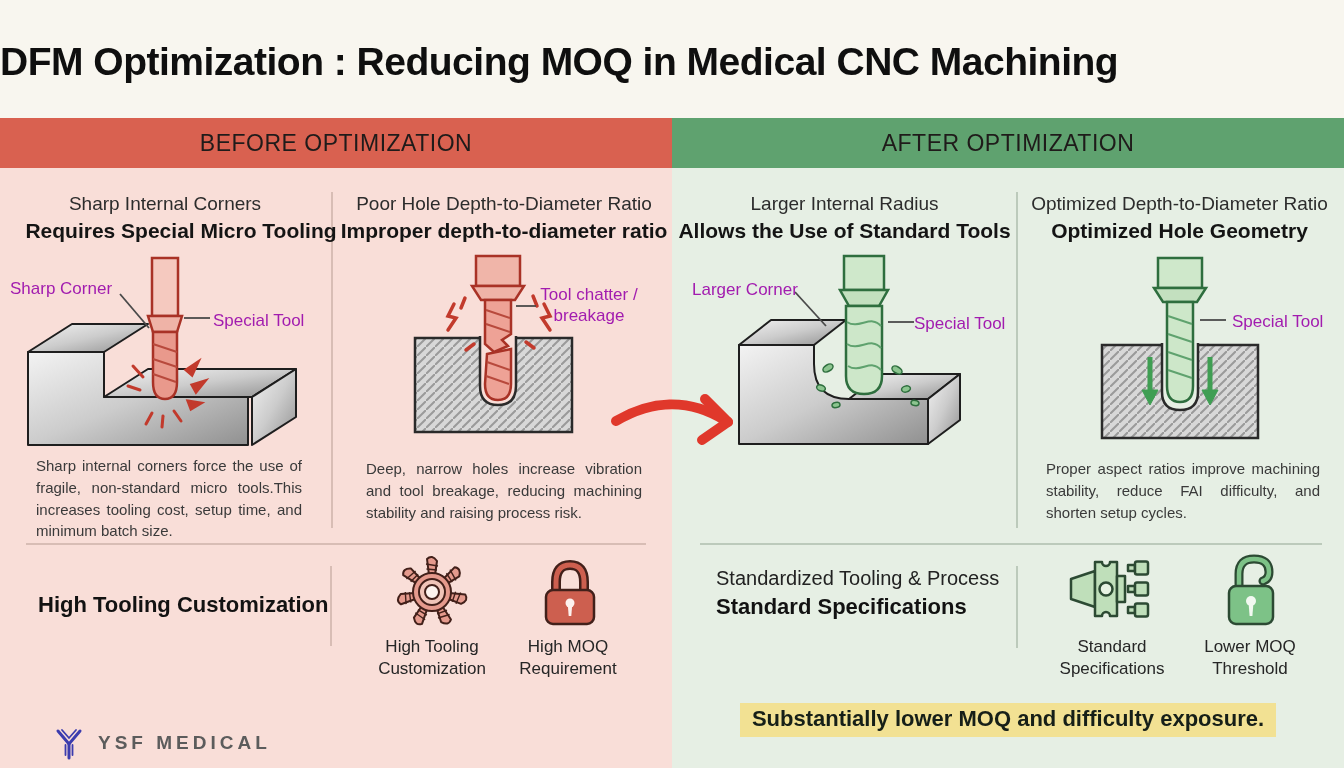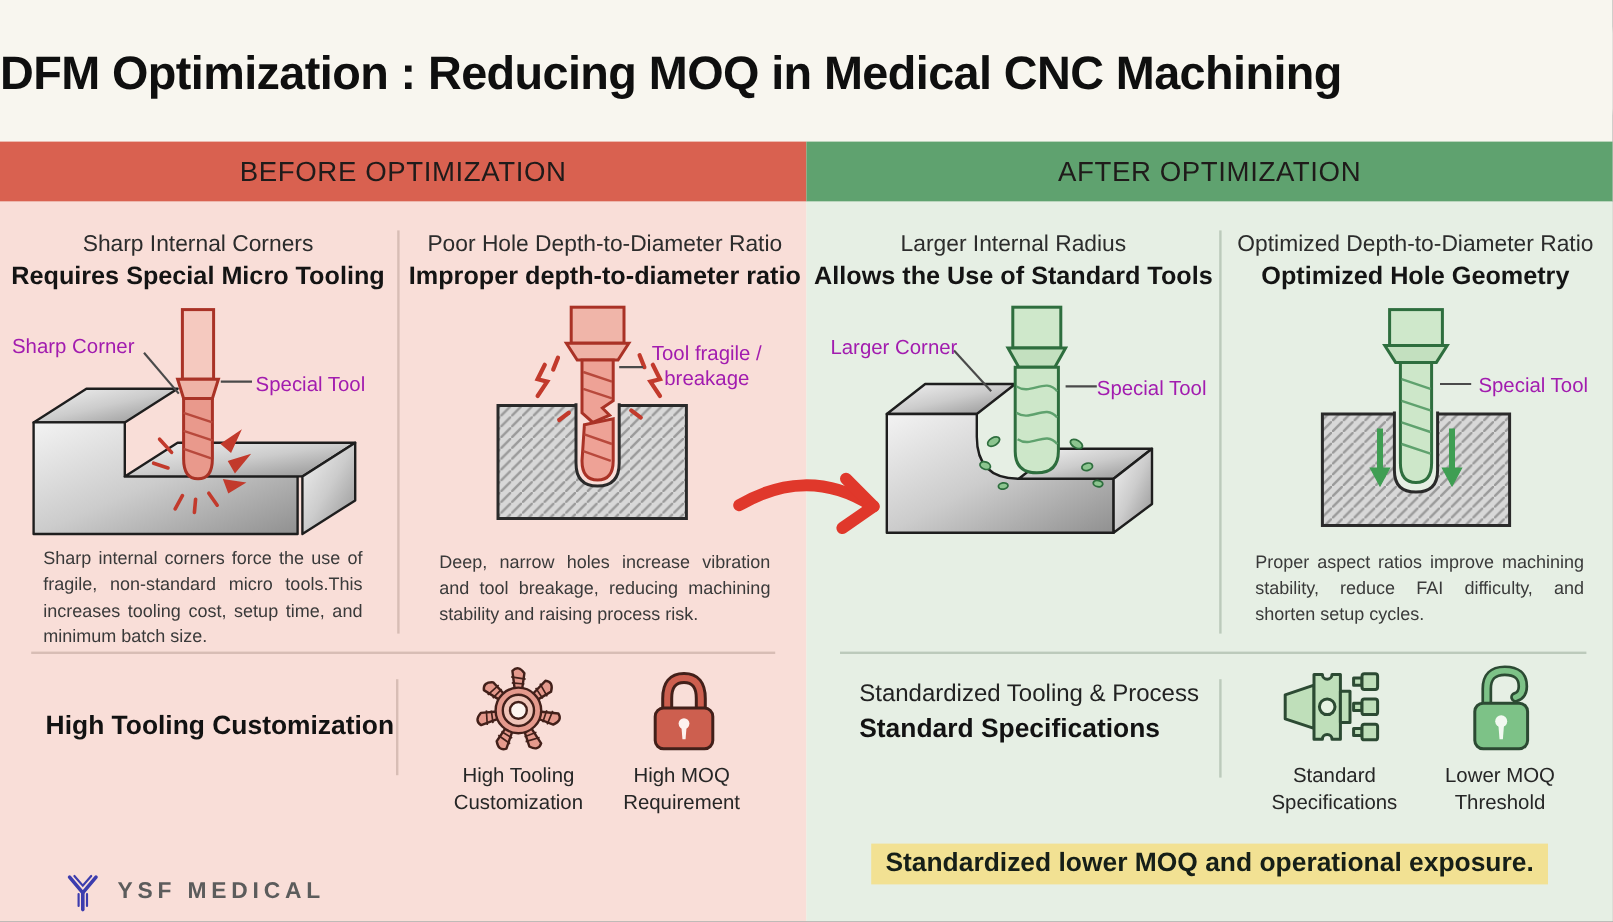--- a/index.html
+++ b/index.html
@@ -58,21 +58,21 @@
   <div class="abs panel-after"></div>
 
   <div class="abs div-v div-red" style="left:331px;top:192px;height:336px;"></div>
   <div class="abs div-v div-grn" style="left:1016px;top:192px;height:336px;"></div>
   <div class="abs div-h div-red" style="left:26px;top:543px;width:620px;"></div>
   <div class="abs div-h div-grn" style="left:700px;top:543px;width:622px;"></div>
   <div class="abs div-v div-red" style="left:330px;top:566px;height:80px;"></div>
   <div class="abs div-v div-grn" style="left:1016px;top:566px;height:82px;"></div>
 
   <div class="abs col-sub" style="left:0;top:193px;width:330px;">Sharp Internal Corners</div>
-  <div class="abs col-title" style="left:0;top:219px;width:330px;">Requires Special Micro Tooling</div>
+  <div class="abs col-title" style="left:0;top:219px;width:362px;">Requires Special Micro Tooling</div>
   <div class="abs col-sub" style="left:336px;top:193px;width:336px;">Poor Hole Depth-to-Diameter Ratio</div>
   <div class="abs col-title" style="left:336px;top:219px;width:336px;">Improper depth-to-diameter ratio</div>
   <div class="abs col-sub" style="left:672px;top:193px;width:345px;">Larger Internal Radius</div>
   <div class="abs col-title" style="left:672px;top:219px;width:345px;">Allows the Use of Standard Tools</div>
   <div class="abs col-sub" style="left:1015px;top:193px;width:329px;">Optimized Depth-to-Diameter Ratio</div>
   <div class="abs col-title" style="left:1015px;top:219px;width:329px;">Optimized Hole Geometry</div>
 
   <svg class="abs" style="left:0;top:252px;" width="330" height="198" viewBox="0 0 330 198">
     <defs>
       <linearGradient id="m1" x1="0" y1="0" x2="1" y2="1">
@@ -128,21 +128,21 @@
     <g stroke="#c23a2c" stroke-width="3.5" stroke-linecap="round" fill="none">
       <polyline points="118,56 112,68 120,70 112,82"></polyline>
       <path d="M129,50 L125,60"></path>
       <polyline points="208,56 214,68 206,70 214,82"></polyline>
       <path d="M197,48 L201,58"></path>
       <path d="M138,96 L130,102"></path>
         <path d="M190,94 L198,100"></path>
     </g>
     <path d="M180,58 L200,58" stroke="#4a4a4a" stroke-width="1.8" fill="none"></path>
   </svg>
-  <div class="abs callout" style="left:518px;top:284px;width:142px;text-align:center;">Tool fragile / breakage</div>
+  <div class="abs callout" style="left:518px;top:284px;width:142px;text-align:center;">Tool chatter / breakage</div>
 
   <svg class="abs" style="left:676px;top:252px;" width="341" height="200" viewBox="0 0 341 200">
     <defs>
       <linearGradient id="m3" x1="0" y1="0" x2="1" y2="1">
         <stop offset="0" stop-color="#f3f3f3"></stop>
           <stop offset="0.5" stop-color="#cccccc"></stop>
           <stop offset="1" stop-color="#909090"></stop>
       </linearGradient>
     </defs>
     <g stroke="#1e1e1e" stroke-width="2" stroke-linejoin="round" fill="url(#m3)">
@@ -280,21 +280,21 @@
   <svg class="abs" style="left:1209px;top:552px;" width="80" height="80" viewBox="0 0 80 80">
     <path d="M30,36 V22 Q30,7 45,7 Q60,7 60,20 Q60,27 54,29" fill="none" stroke="#2c4a33" stroke-width="9" stroke-linecap="round"></path>
     <path d="M30,36 V22 Q30,7 45,7 Q60,7 60,20 Q60,27 54,29" fill="none" stroke="#7dc287" stroke-width="4.5" stroke-linecap="round"></path>
     <rect x="20" y="34" width="44" height="38" rx="7" fill="#7dc287" stroke="#2c4a33" stroke-width="2.5"></rect>
     <circle cx="42" cy="49" r="5" fill="#f2f9f1"></circle>
     <path d="M39.6,51.5 L44.4,51.5 L43.4,64 L40.6,64 Z" fill="#f2f9f1"></path>
   </svg>
   <div class="abs icon-label" style="left:1170px;top:636px;width:160px;">Lower MOQ Threshold</div>
 
   <div class="abs hl-wrap">
-    <span class="hl">Standardized lower MOQ and operational exposure.</span>
+    <span class="hl">Substantially lower MOQ and difficulty exposure.</span>
   </div>
 
   <svg class="abs" style="left:52px;top:726px;" width="34" height="36" viewBox="0 0 34 36">
     <g stroke="#3c3cae" stroke-width="3" stroke-linecap="round" fill="none">
       <path d="M6,5 L17,18 L28,5"></path>
       <path d="M17,18 V32"></path>
     </g>
     <g stroke="#3c3cae" stroke-width="1.8" stroke-linecap="round" fill="none">
       <path d="M10,4 L17,12 L24,4"></path>
       <path d="M13.5,19 V29 M20.5,19 V29"></path>

